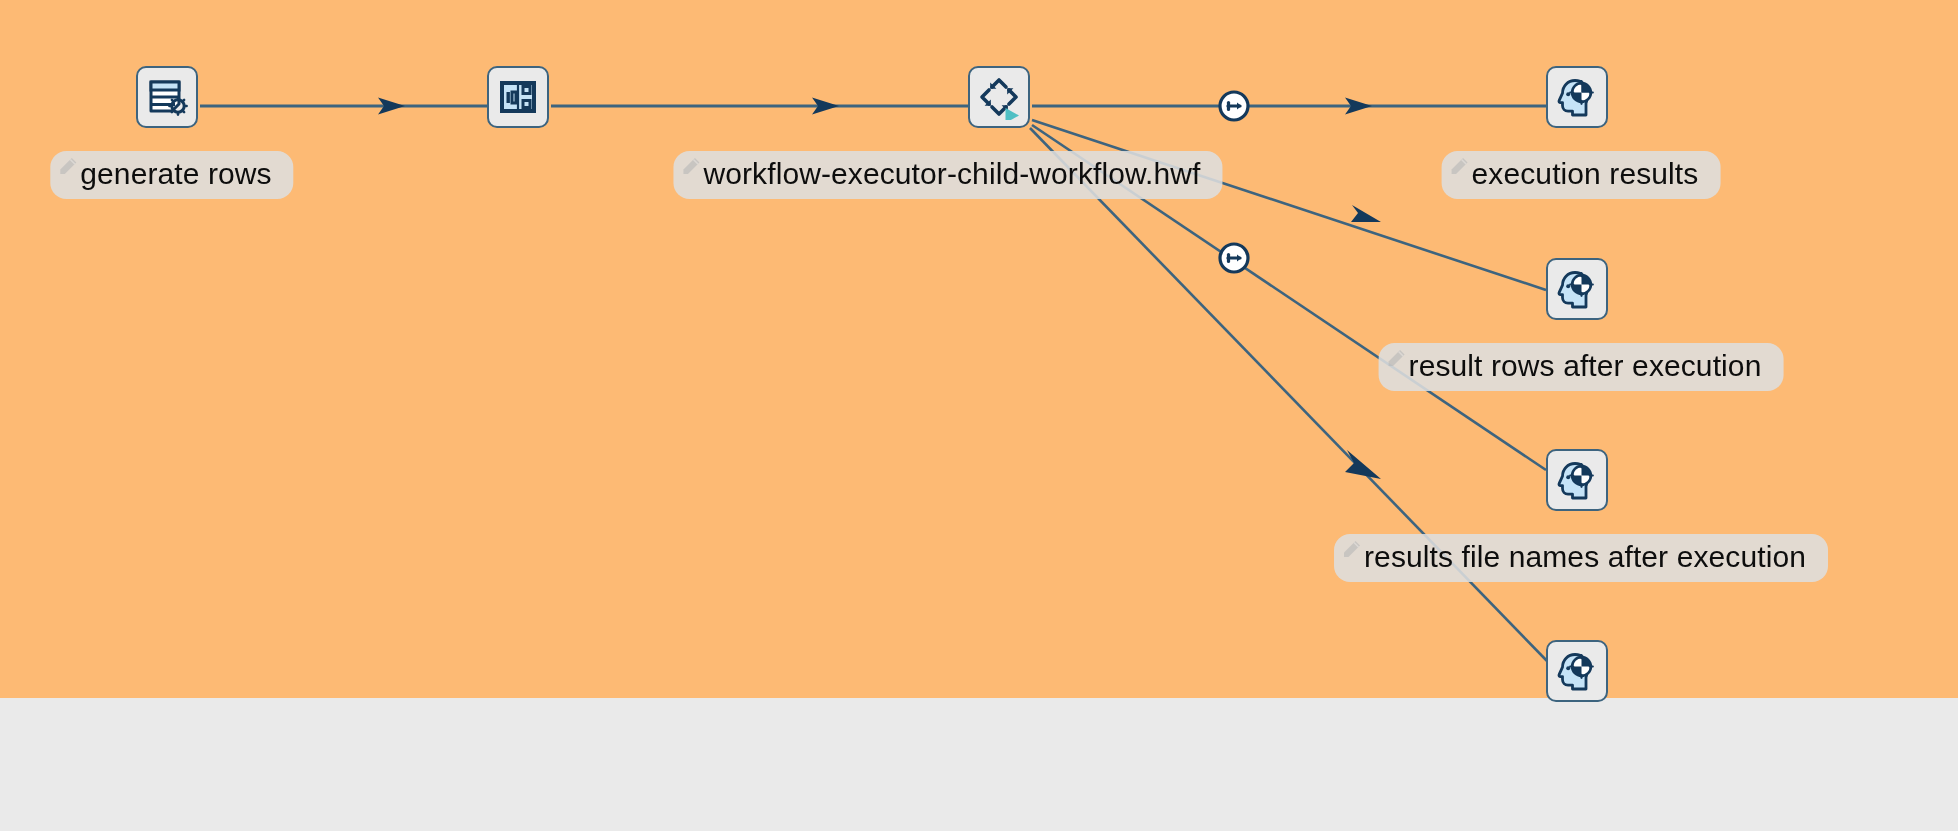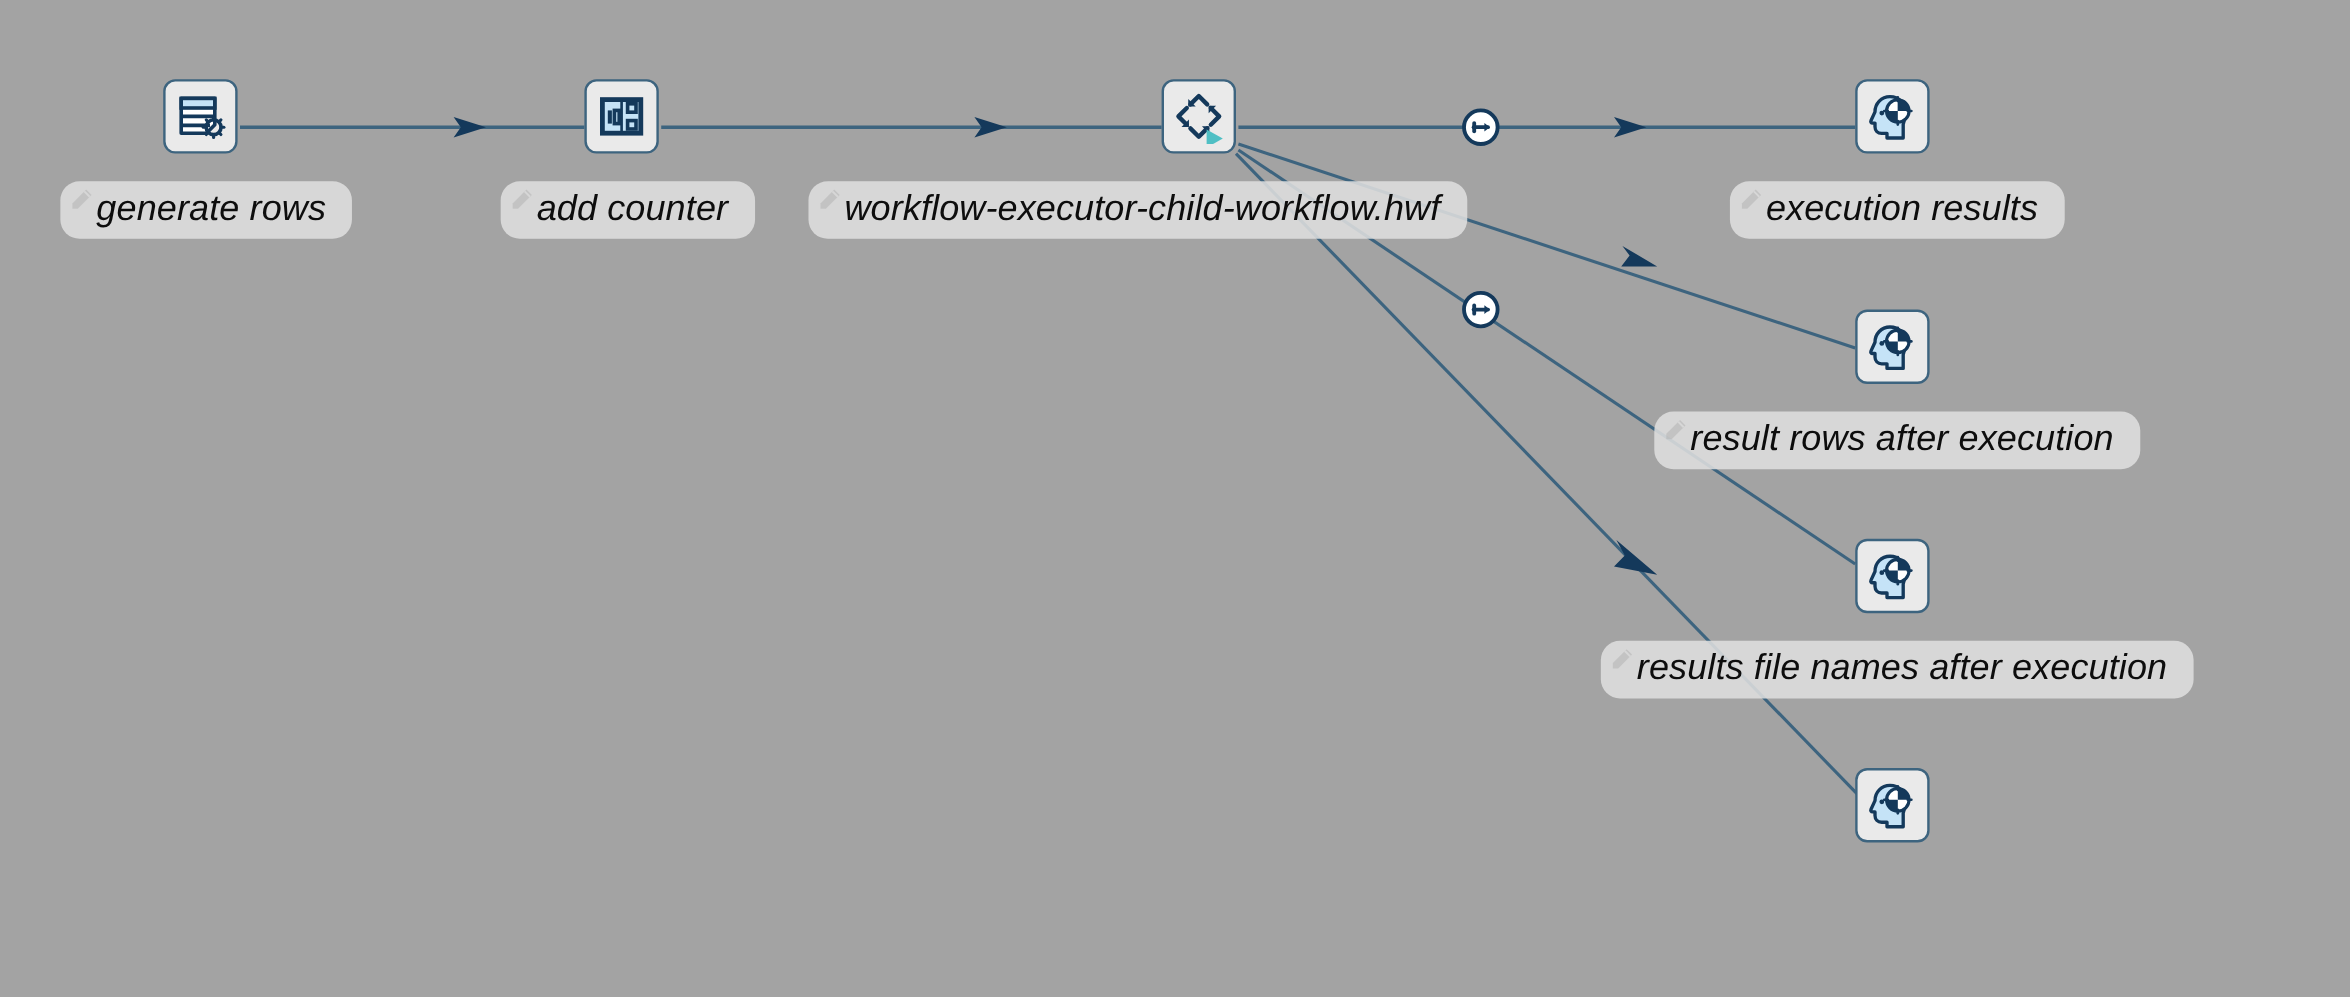--- a/index.html
+++ b/index.html
@@ -5,23 +5,22 @@
 <style>
   html,body{margin:0;padding:0;}
   body{
     width:1958px;height:831px;
     background:#eaeaea;
     font-family:"Liberation Sans", sans-serif;
     overflow:hidden;
     position:relative;
   }
   #canvas{
-    position:absolute;left:0;top:0;width:1958px;height:831px;
-    background:#a3a3a3;
-    font-style:italic;
+    position:absolute;left:0;top:0;width:1958px;height:698px;
+    background:#fdba74;
   }
   
   #edges{position:absolute;left:0;top:0;width:1958px;height:831px;pointer-events:none;}
 
   
   .node{
     position:absolute;
     width:62px;height:62px;
     box-sizing:border-box;
     border:2px solid #3d647f;
@@ -225,29 +224,20 @@
   <div class="label" style="left:172px;top:151px;">
     <span class="pencil">
       <svg width="22" height="22" viewBox="0 0 22 22">
           <path d="M3 19 L3 14.5 L14.5 3 L19 7.5 L7.5 19 Z" fill="#b4b4b4"></path>
           <path d="M13 4.5 L17.5 9" stroke="#d8d8d8" stroke-width="1.6"></path>
         </svg>
     </span>
     <span>generate rows</span>
   </div>
 
-  <div class="label" style="left:523px;top:151px;">
-    <span class="pencil">
-      <svg width="22" height="22" viewBox="0 0 22 22">
-          <path d="M3 19 L3 14.5 L14.5 3 L19 7.5 L7.5 19 Z" fill="#b4b4b4"></path>
-          <path d="M13 4.5 L17.5 9" stroke="#d8d8d8" stroke-width="1.6"></path>
-        </svg>
-    </span>
-    <span>add counter</span>
-  </div>
 
   <div class="label" style="left:948px;top:151px;">
     <span class="pencil">
       <svg width="22" height="22" viewBox="0 0 22 22">
           <path d="M3 19 L3 14.5 L14.5 3 L19 7.5 L7.5 19 Z" fill="#b4b4b4"></path>
           <path d="M13 4.5 L17.5 9" stroke="#d8d8d8" stroke-width="1.6"></path>
         </svg>
     </span>
     <span>workflow-executor-child-workflow.hwf</span>
   </div>

